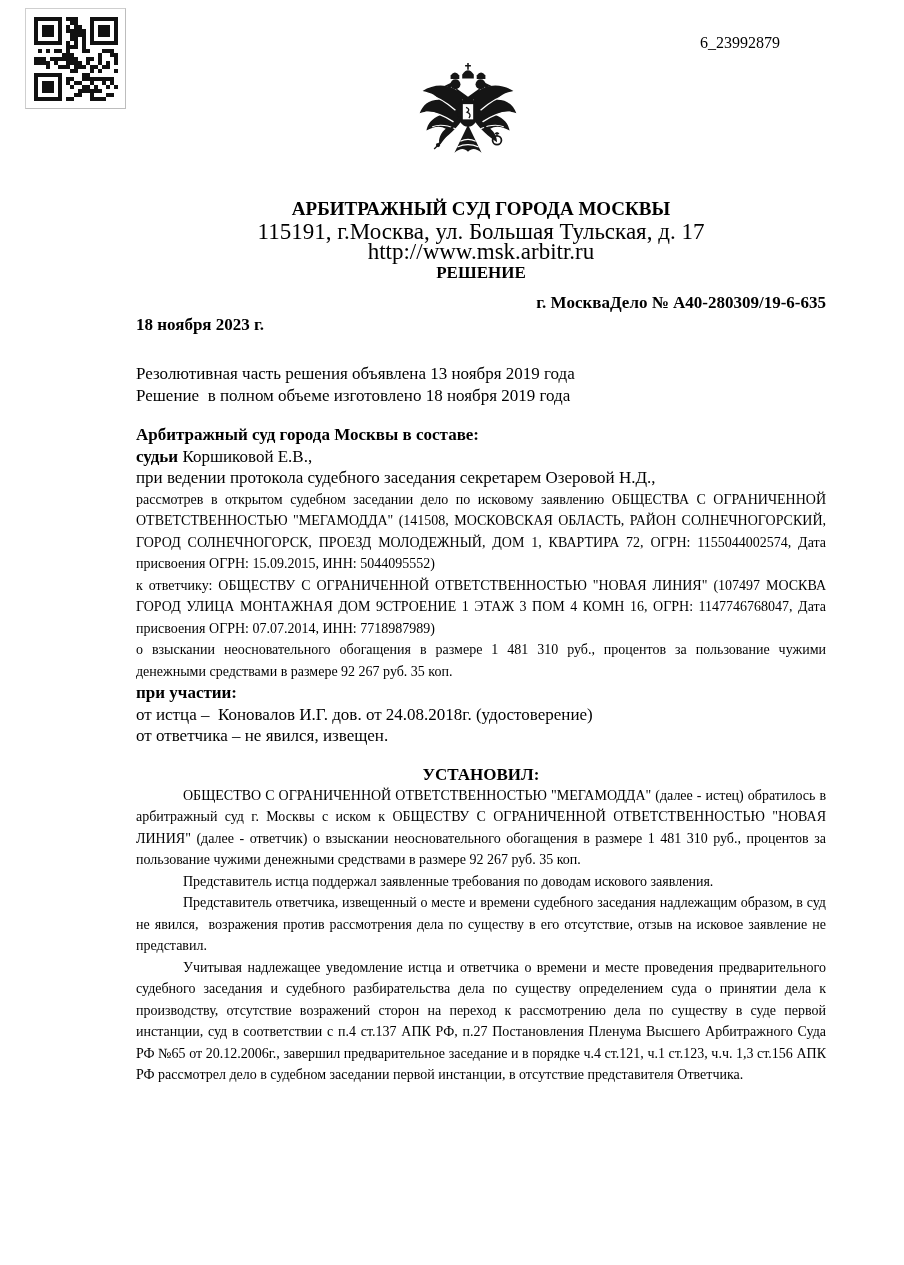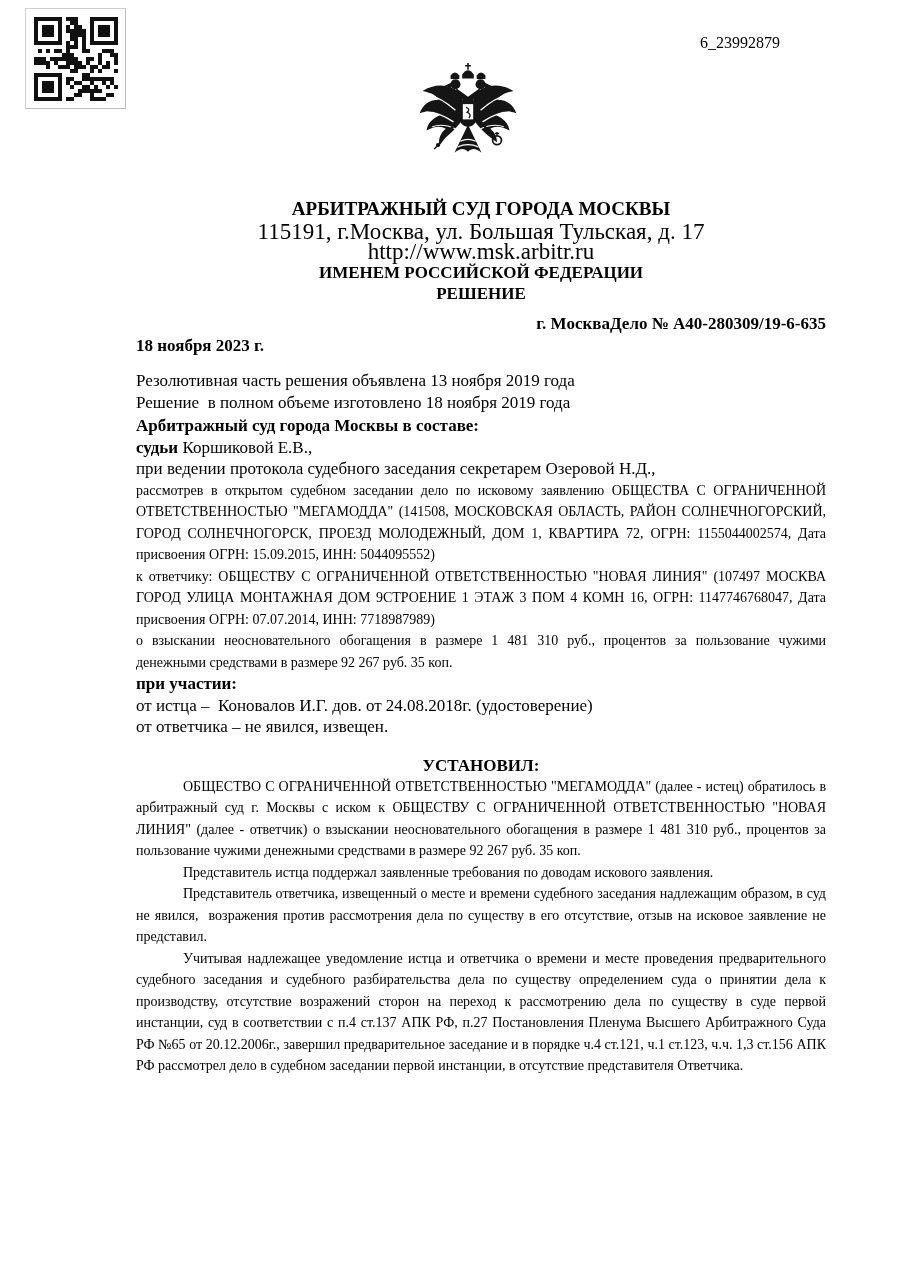--- a/index.html
+++ b/index.html
@@ -50,22 +50,22 @@
     font-size:17px;line-height:21.5px;font-weight:bold;
     margin-top:9px;
   }
   .line{font-size:17px;line-height:21.5px;white-space:pre-wrap;}
   .para{
     font-size:14px;line-height:21.5px;
     text-align:justify;white-space:pre-wrap;
     margin:0;
   }
   .indent{text-indent:47px;}
-  .gap14{margin-top:14px;}
-  .gap18{margin-top:2px;}
+  .gap14{margin-top:28px;}
+  .gap18{margin-top:18px;}
   .heading-block{margin-top:17px;margin-bottom:0;}
   p{margin:0;}
 </style>
 </head>
 <body>
 
 <div class="page">
 
   <div class="qr-card">
     <svg width="84" height="84" viewBox="0 0 84 84" xmlns="http://www.w3.org/2000/svg">
@@ -118,21 +118,20 @@
       <circle cx="90" cy="82" r="4.6" fill="none" stroke="#151515" stroke-width="1.8"></circle>
       <path d="M90,77.4 l0,-4 M87.8,75 h4.4" stroke="#151515" stroke-width="1.4" fill="none"></path>
     </svg>
   </div>
 
   <div class="content">
 
     <div class="center court-title">АРБИТРАЖНЫЙ СУД ГОРОДА МОСКВЫ</div>
     <div class="center hline">115191, г.Москва, ул. Большая Тульская, д. 17</div>
     <div class="center hline">http://www.msk.arbitr.ru</div>
-    <div class="center hline2">ИМЕНЕМ РОССИЙСКОЙ ФЕДЕРАЦИИ</div>
     <div class="center hline2">РЕШЕНИЕ</div>
 
     <div class="case-row">
       <span>г. Москва</span>
       <span>Дело № А40-280309/19-6-635</span>
     </div>
     <div class="line b">18 ноября 2023 г.</div>
 
     <div class="line gap14">Резолютивная часть решения объявлена 13 ноября 2019 года</div>
     <div class="line">Решение  в полном объеме изготовлено 18 ноября 2019 года</div>

